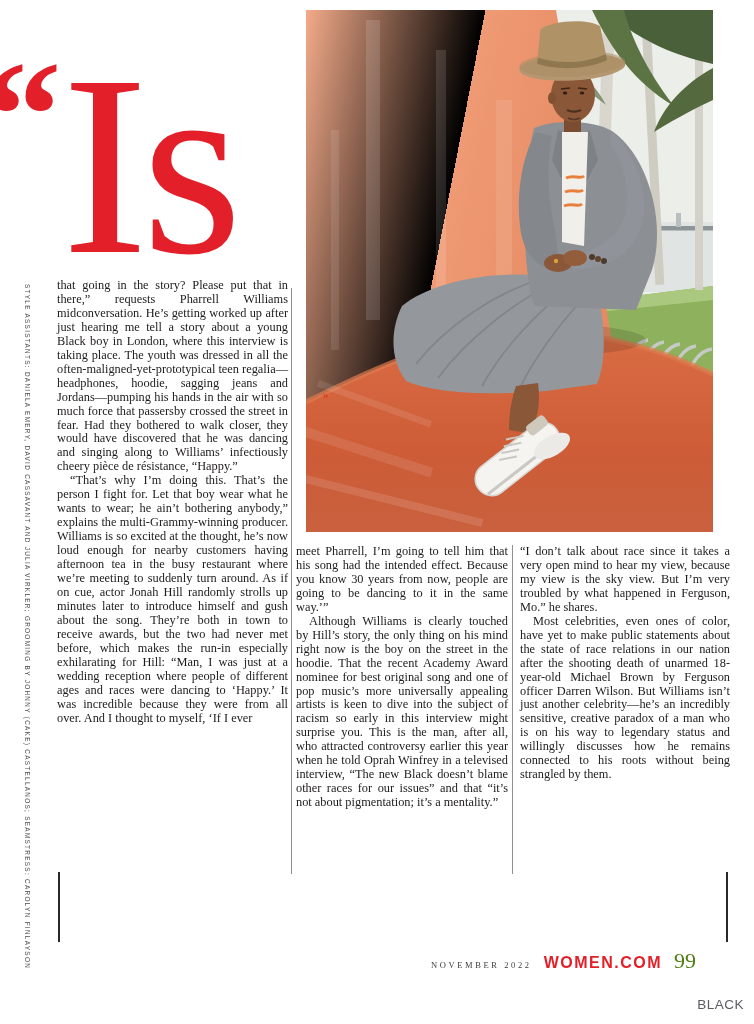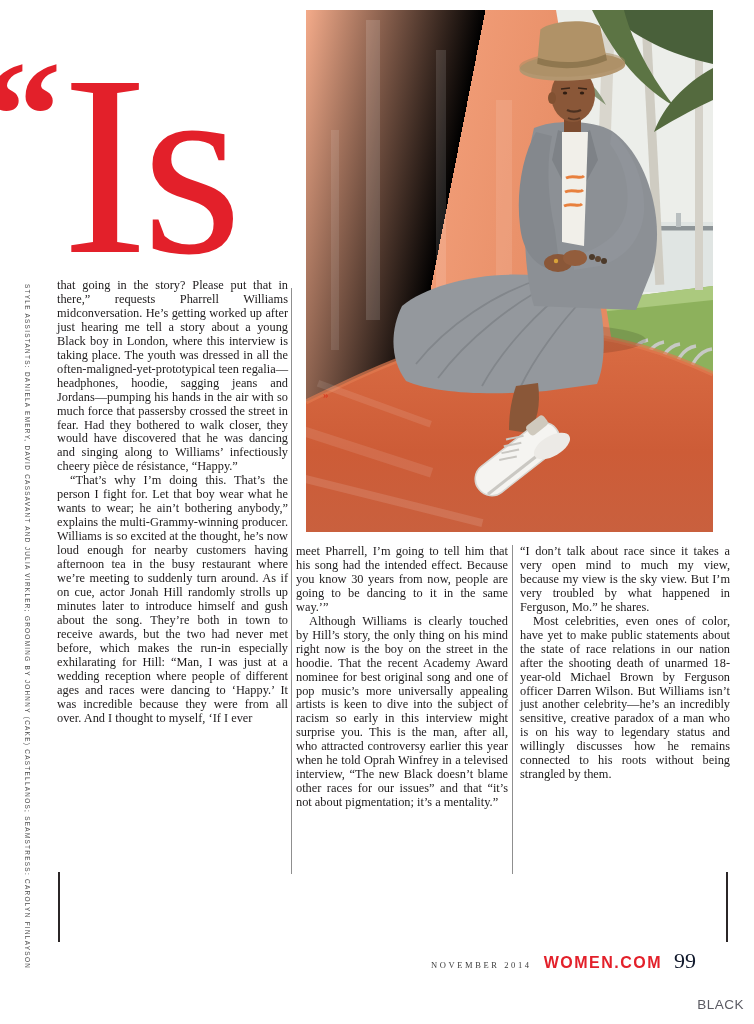--- a/index.html
+++ b/index.html
@@ -74,21 +74,21 @@
   }
   .footer-date {
     font-family:"Liberation Serif", serif; font-size:8.5px;
     letter-spacing:2.6px; color:#3c3c3c;
   }
   .footer-site {
     font-family:"Liberation Sans", sans-serif; font-weight:bold;
     font-size:16px; letter-spacing:1.5px; color:#e3202a;
   }
   .footer-page {
-    font-family:"Liberation Serif", serif; font-size:22px; color:#0f172a;
+    font-family:"Liberation Serif", serif; font-size:22px; color:#4d7c0f;
   }
   .corner-brand {
     position:absolute; right:10px; top:997px;
     font-family:"Liberation Sans", sans-serif; font-size:13.5px;
     color:#5b5b63; letter-spacing:0.5px;
   }
 </style>
 </head>
 <body>
 
@@ -240,27 +240,27 @@
     <p>that going in the story? Please put that in there,” requests Pharrell Williams midconversation. He’s getting worked up after just hearing me tell a story about a young Black boy in London, where this interview is taking place. The youth was dressed in all the often-maligned-yet-prototypical teen regalia—headphones, hoodie, sagging jeans and Jordans—pumping his hands in the air with so much force that passersby crossed the street in fear. Had they bothered to walk closer, they would have discovered that he was dancing and singing along to Williams’ infectiously cheery pièce de résistance, “Happy.”</p>
     <p>“That’s why I’m doing this. That’s the person I fight for. Let that boy wear what he wants to wear; he ain’t bothering anybody,” explains the multi-Grammy-winning producer. Williams is so excited at the thought, he’s now loud enough for nearby customers having afternoon tea in the busy restaurant where we’re meeting to suddenly turn around. As if on cue, actor Jonah Hill randomly strolls up minutes later to introduce himself and gush about the song. They’re both in town to receive awards, but the two had never met before, which makes the run-in especially exhilarating for Hill: “Man, I was just at a wedding reception where people of different ages and races were dancing to ‘Happy.’ It was incredible because they were from all over. And I thought to myself, ‘If I ever</p>
   </div>
   <div class="colrule rule1"></div>
   <div class="col col2">
     <p>meet Pharrell, I’m going to tell him that his song had the intended effect. Because you know 30 years from now, people are going to be dancing to it in the same way.’”</p>
     <p>Although Williams is clearly touched by Hill’s story, the only thing on his mind right now is the boy on the street in the hoodie. That the recent Academy Award nominee for best original song and one of pop music’s more universally appealing artists is keen to dive into the subject of racism so early in this interview might surprise you. This is the man, after all, who attracted controversy earlier this year when he told Oprah Winfrey in a televised interview, “The new Black doesn’t blame other races for our issues” and that “it’s not about pigmentation; it’s a mentality.”</p>
   </div>
   <div class="colrule rule2"></div>
   <div class="col col3">
-    <p>“I don’t talk about race since it takes a very open mind to much my view, because my view is the sky view. But I’m very troubled by what happened in Ferguson, Mo.” he shares.</p>
+    <p>“I don’t talk about race since it takes a very open mind to hear my view, because my view is the sky view. But I’m very troubled by what happened in Ferguson, Mo.” he shares.</p>
     <p>Most celebrities, even ones of color, have yet to make public statements about the state of race relations in our nation after the shooting death of unarmed 18-year-old Michael Brown by Ferguson officer Darren Wilson. But Williams isn’t just another celebrity—he’s an incredibly sensitive, creative paradox of a man who is on his way to legendary status and willingly discusses how he remains connected to his roots without being strangled by them.</p>
   </div>
 
   <div class="pqrule pqrule-left"></div>
   <div class="pqrule pqrule-right"></div>
 
   <div class="footer">
-    <span class="footer-date">NOVEMBER 2014</span>
+    <span class="footer-date">NOVEMBER 2022</span>
     <span class="footer-site">WOMEN.COM</span>
     <span class="footer-page">99</span>
   </div>
   <div class="corner-brand">BLACK</div>
 
 </div>
 
 </body></html>

